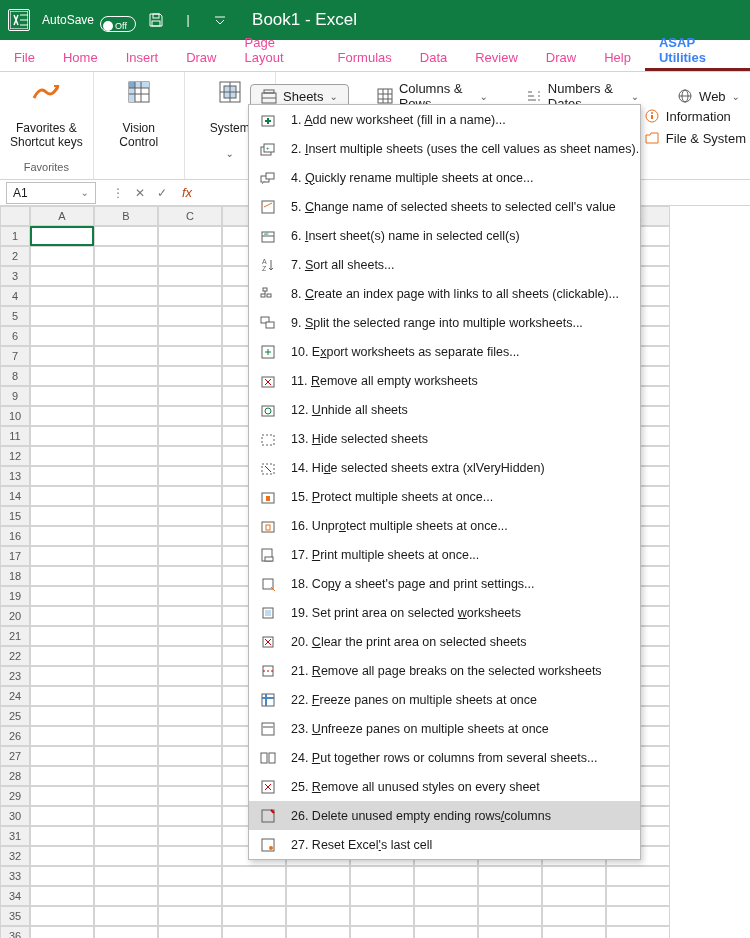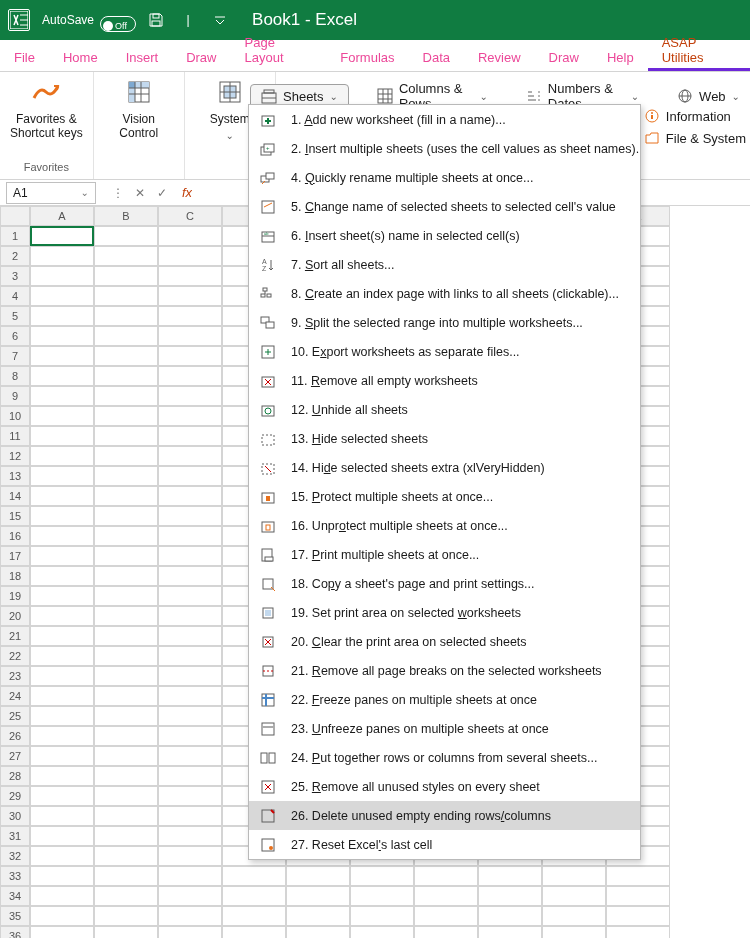--- a/index.html
+++ b/index.html
@@ -9,25 +9,25 @@
 .titlebar .excel-icon { width: 22px; height: 22px; display: flex; align-items: center; justify-content: center; font-weight: bold; font-size: 13px; border: 1px solid #fff; border-radius: 2px; margin-right: 12px; }
 .autosave { display: flex; align-items: center; gap: 6px; font-size: 12px; }
 .toggle { width: 36px; height: 16px; border: 1px solid #fff; border-radius: 8px; position: relative; display: flex; align-items: flex-end; margin-top: 8px; }
 .toggle .knob { width: 10px; height: 10px; background: #fff; border-radius: 50%; margin-left: 2px; }
 .toggle .label { font-size: 9px; margin-left: 2px; }
 .save-icon, .qat-arrow { width: 24px; height: 24px; display: flex; align-items: center; justify-content: center; margin-left: 8px; }
 .title-text { margin-left: 20px; font-size: 17px; }
 
 .tabs { display: flex; height: 32px; border-bottom: 1px solid #d4d4d4; align-items: flex-end; }
 .tab { padding: 6px 14px 6px; font-size: 13px; color: #ec4899; cursor: pointer; }
-.tab.active { color: #c2410c; font-weight: 400; border-bottom: 3px solid #6d28d9; padding-bottom: 3px; }
+.tab.active { color: #3b82f6; font-weight: 700; border-bottom: 3px solid #7f1d1d; padding-bottom: 3px; }
 
 .ribbon { height: 108px; border-bottom: 1px solid #d4d4d4; display: flex; position: relative; }
 .ribbon-group { border-right: 1px solid #e3e3e3; padding: 4px 10px; display: flex; flex-direction: column; align-items: center; justify-content: space-between; }
-.ribbon-group .btn { display: flex; flex-direction: column; align-items: center; justify-content: flex-start; gap: 4px; text-align: center; font-size: 12px; min-width: 70px; }
+.ribbon-group .btn { display: flex; flex-direction: column; align-items: center; justify-content: flex-start; gap: 13px; text-align: center; font-size: 12px; min-width: 70px; }
 .ribbon-group .group-label { font-size: 11px; color: #5e5e5e; padding: 2px 0; }
 .big-icon { width: 32px; height: 32px; display: flex; align-items: center; justify-content: center; }
 
 .ribbon-row { position: absolute; top: 6px; left: 250px; right: 0; display: flex; align-items: center; gap: 18px; }
 .ribbon-chip { display: inline-flex; align-items: center; gap: 6px; padding: 3px 10px; font-size: 13px; border-radius: 4px; cursor: pointer; }
 .ribbon-chip.active { border: 1px solid #a0a0a0; background: #f5f5f5; }
 .ribbon-chip .chev { font-size: 10px; color: #5e5e5e; }
 .chip-icon { width: 16px; height: 16px; display: inline-flex; align-items: center; justify-content: center; }
 
 .ribbon-side-col { position: absolute; right: 0; top: 36px; display: flex; flex-direction: column; gap: 6px; padding-right: 4px; }

